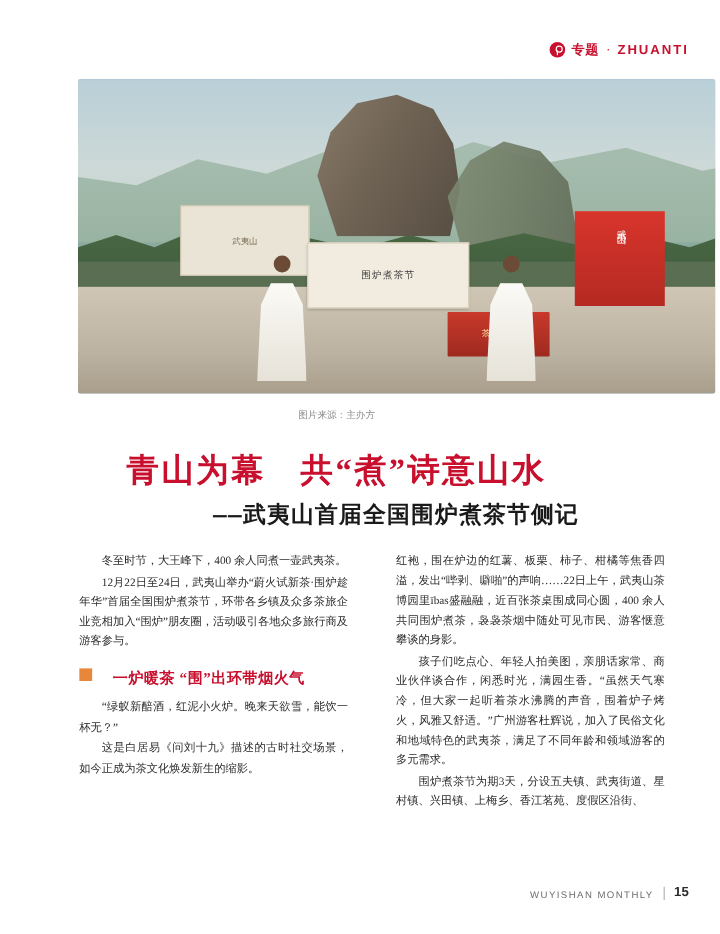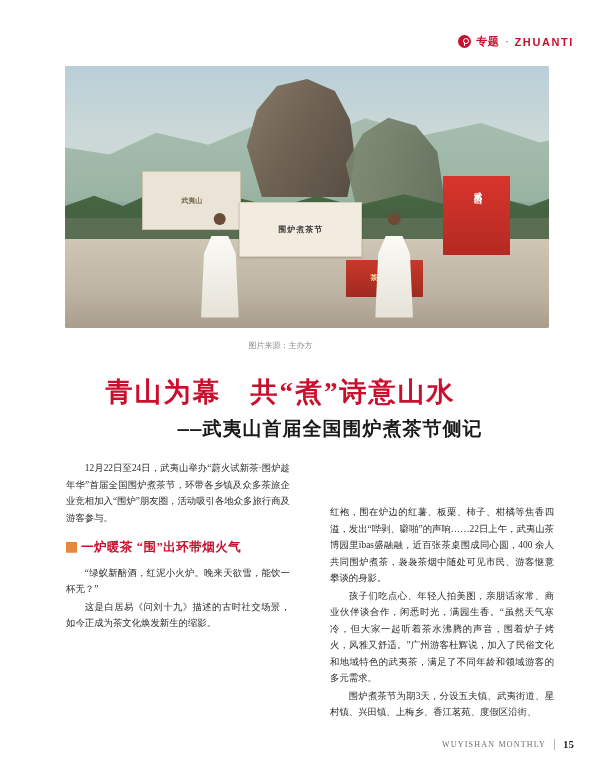--- a/index.html
+++ b/index.html
@@ -71,26 +71,25 @@
     font-weight: bold;
     color: #c8102e;
     letter-spacing: 1.6px;
   }
 
   
   .hero {
     position: absolute;
     left: 55px;
     top: 66px;
-    width: 484px;
+    width: 531px;
     height: 262px;
     overflow: hidden;
     background: #8fb0c4;
     border-radius: 2px;
-    font-weight: bold;
   }
   .sky {
     position: absolute; left: 0; top: 0;
     width: 100%; height: 52%;
     background: linear-gradient(#b9cfd8 0%, #cdd9d7 55%, #c3d2cb 100%);
   }
   .mtn-far {
     position: absolute;
     left: -10%;
     top: 8%;
@@ -287,29 +286,29 @@
     position: absolute;
     top: 460px;
     width: 224px;
     font-family: "Liberation Serif", serif;
     font-size: 9.4px;
     line-height: 16.5px;
     color: #2b2b2b;
     text-align: justify;
   }
   .col-left { left: 56px; }
-  .col-right { left: 320px; margin-top: 44px; }
+  .col-right { left: 320px; }
   .col p {
     margin: 0 0 1px 0;
     text-indent: 2em;
   }
   .subhead {
     display: flex;
-    align-items: center;
-    gap: 4px;
+    align-items: flex-start;
+    gap: 17px;
     margin: 13px 0 9px 0;
   }
   .subhead .bar {
     width: 11px;
     height: 11px;
     background: #e8873a;
     flex: 0 0 auto;
     clip-path: polygon(0 0, 100% 0, 100% 100%, 0 100%);
   }
   .subhead .txt {
@@ -320,23 +319,22 @@
     letter-spacing: .5px;
     white-space: nowrap;
   }
 
   
   .footer {
     position: absolute;
     right: 36px;
     bottom: 28px;
     display: flex;
-    align-items: center;
+    align-items: flex-end;
     gap: 8px;
-    font-family: Liberation Serif, serif;
   }
   .footer .mag {
     font-size: 8px;
     letter-spacing: 1.2px;
     color: #6d6d6d;
   }
   .footer .sep {
     width: 1px;
     height: 11px;
     background: #b5b5b5;
@@ -387,20 +385,21 @@
       <div class="head"></div>
       <div class="body"></div>
     </div>
   </div>
   <div class="caption">图片来源：主办方</div>
 
   <div class="title-main">青山为幕　共“煮”诗意山水</div>
   <div class="title-sub">——武夷山首届全国围炉煮茶节侧记</div>
 
   <div class="col col-left">
+    <p>冬至时节，大王峰下，400 余人同煮一壶武夷茶。</p>
     <p>12月22日至24日，武夷山举办“蔚火试新茶·围炉趁年华”首届全国围炉煮茶节，环带各乡镇及众多茶旅企业竞相加入“围炉”朋友圈，活动吸引各地众多旅行商及游客参与。</p>
     <div class="subhead">
       <span class="bar"></span>
       <span class="txt">一炉暖茶 “围”出环带烟火气</span>
     </div>
     <p>“绿蚁新醅酒，红泥小火炉。晚来天欲雪，能饮一杯无？”</p>
     <p>这是白居易《问刘十九》描述的古时社交场景，如今正成为茶文化焕发新生的缩影。</p>
   </div>
 
   <div class="col col-right">

